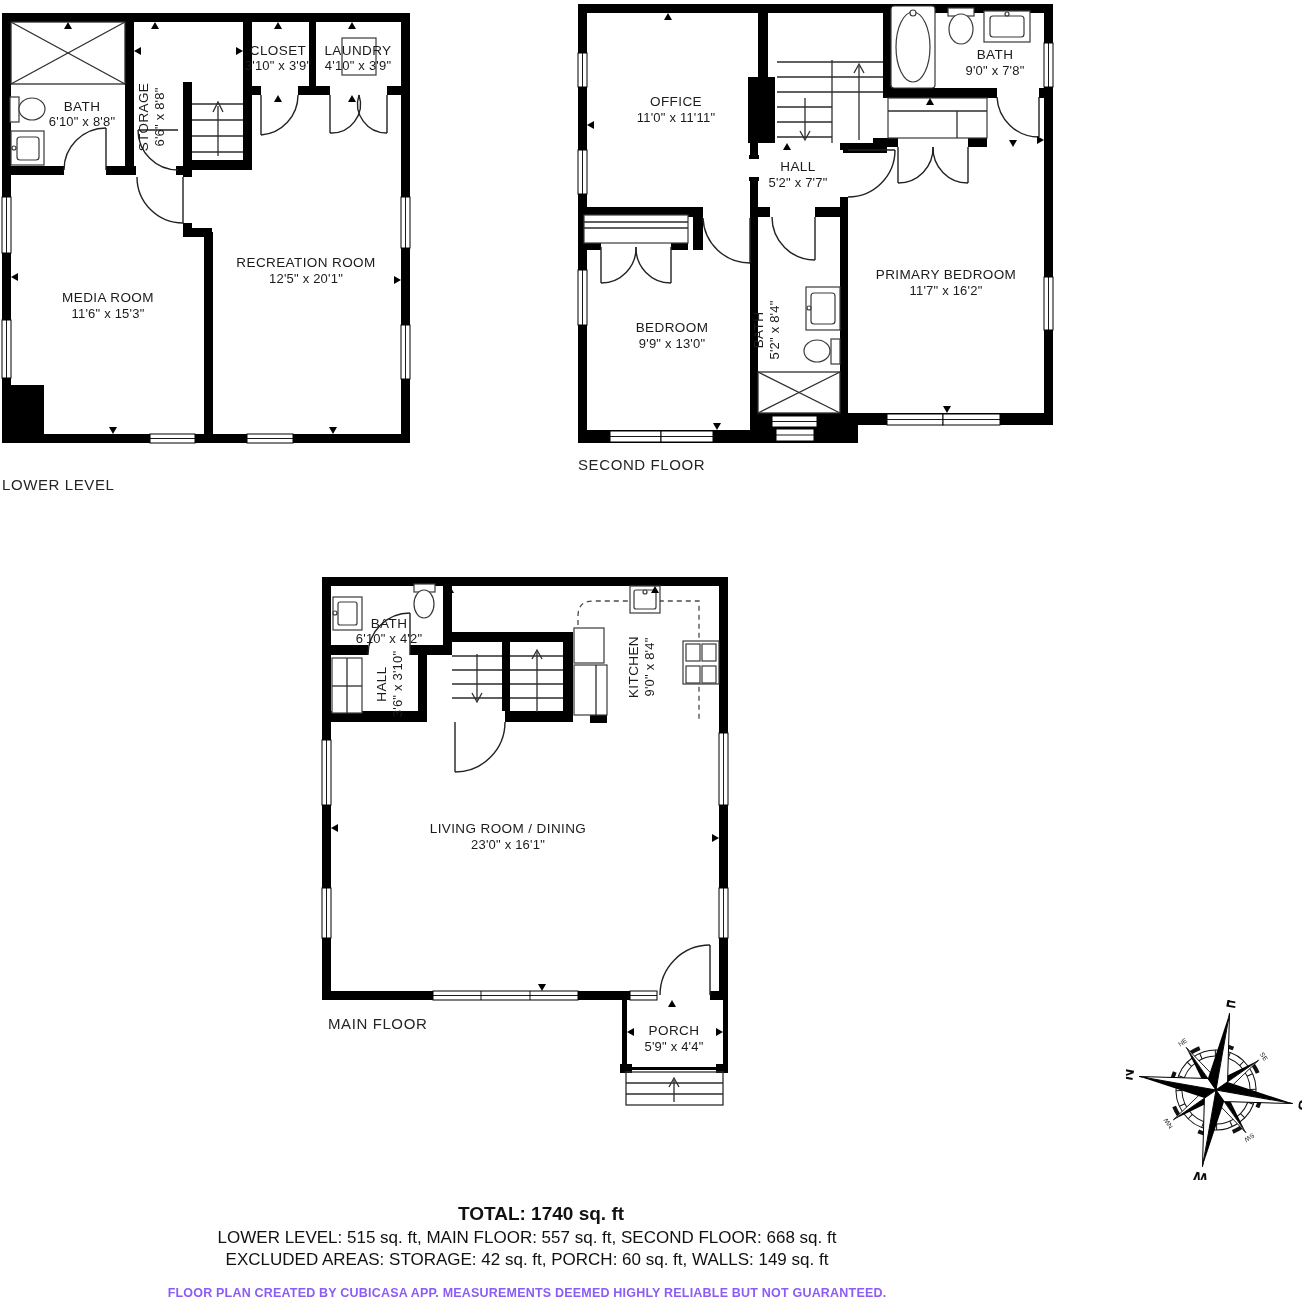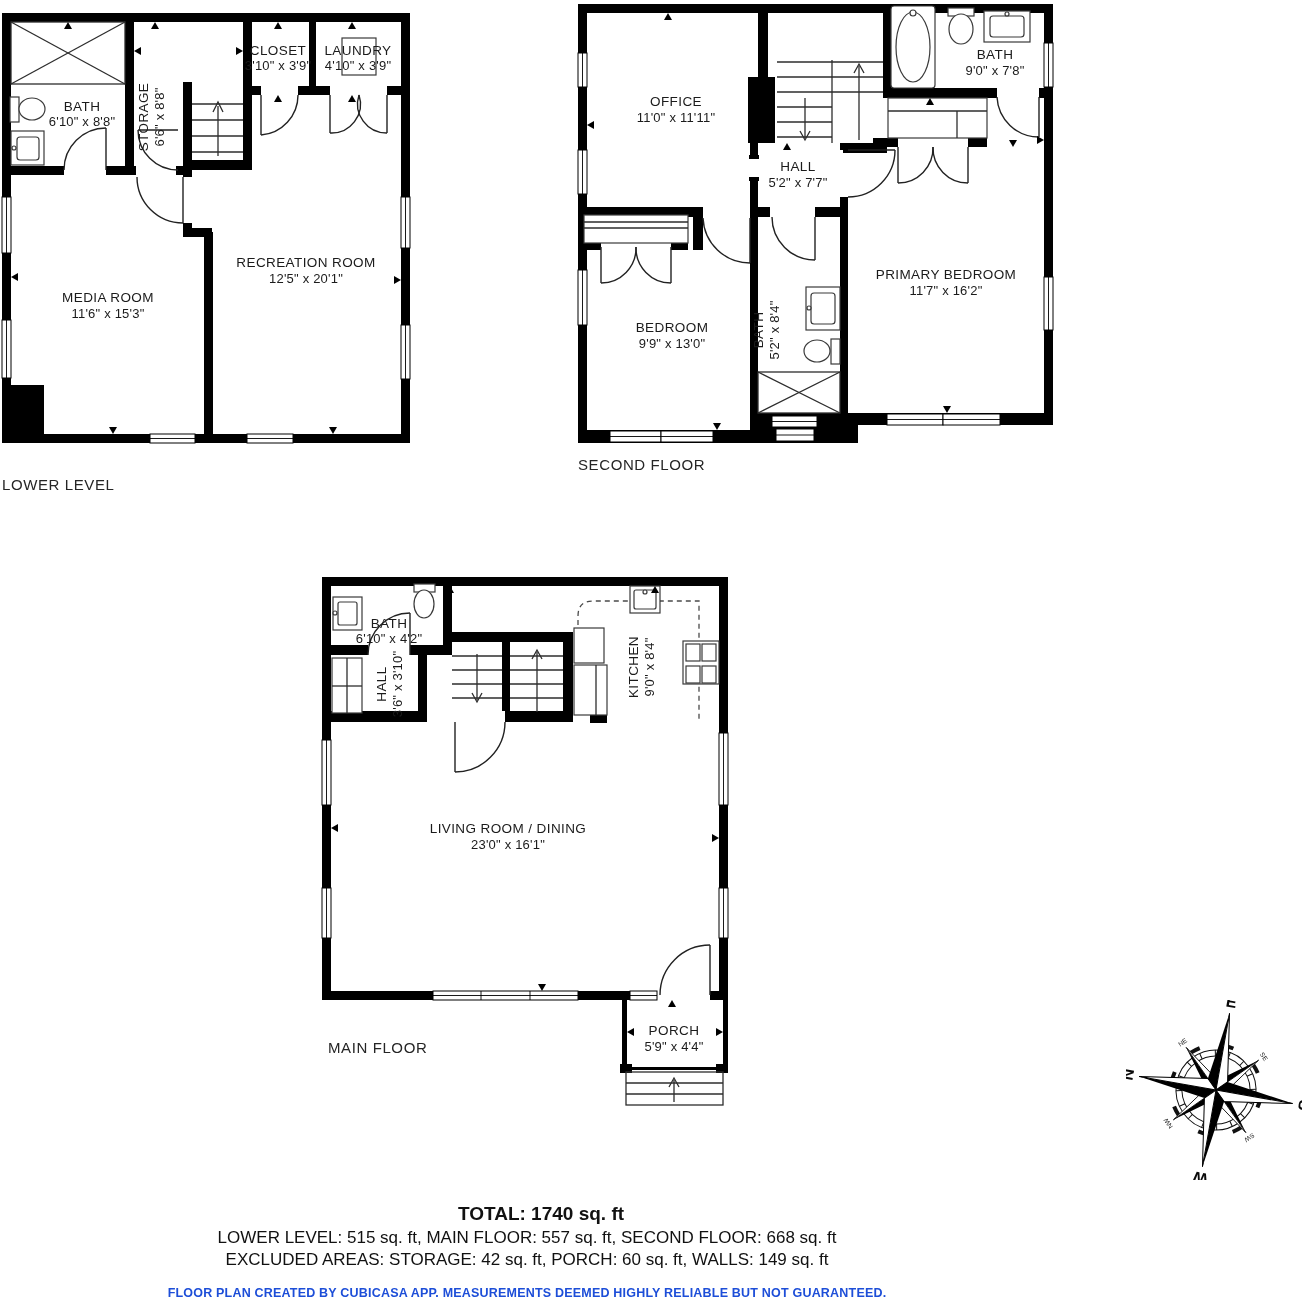--- a/index.html
+++ b/index.html
@@ -15,21 +15,21 @@
   .winline{stroke:#000;stroke-width:.9;}
   .thin{stroke:#2d2d2d;stroke-width:1.3;fill:none;}
   .fix{stroke:#3a3a3a;stroke-width:1.2;fill:#fff;}
   .door{stroke:#222;stroke-width:1.4;fill:none;}
   .dash{stroke:#4a4a4a;stroke-width:1.3;fill:none;stroke-dasharray:5 4;}
   .tick{fill:#000;}
   #summary{position:absolute;left:0;top:1203px;width:1054px;text-align:center;color:#111;}
   #summary .total{font-size:19px;font-weight:bold;margin-bottom:3px;padding-left:28px;}
   #summary .line{font-size:17px;margin-top:2px;}
   #disclaimer{position:absolute;left:0;top:1286px;width:1054px;text-align:center;
-              font-size:12.5px;font-weight:bold;color:#1d4ed8;letter-spacing:.2px;}
+              font-size:12.5px;font-weight:bold;color:#8b5cf6;letter-spacing:.2px;}
   .compass-label{font-weight:bold;font-size:16px;fill:#0a0a0a;}
   .compass-small{font-size:6.5px;fill:#222;}
 </style>
 </head>
 <body>
 
 <div id="canvas">
 
 <svg class="plan" style="left:0;top:8px" width="414" height="442" viewBox="0 8 414 442">
   <g>
@@ -475,21 +475,21 @@
           </g>
       <g transform="rotate(315)">
             <text class="compass-small" y="-56">NW</text>
           </g>
     </g>
   </g>
 </svg>
 
 <div class="floor-caption" style="left:2px;top:476px">LOWER LEVEL</div>
 <div class="floor-caption" style="left:578px;top:456px">SECOND FLOOR</div>
-<div class="floor-caption" style="left:328px;top:1039px">MAIN FLOOR</div>
+<div class="floor-caption" style="left:328px;top:1015px">MAIN FLOOR</div>
 
 <div id="summary">
   <div class="total">TOTAL: 1740 sq. ft</div>
   <div class="line">LOWER LEVEL: 515 sq. ft, MAIN FLOOR: 557 sq. ft, SECOND FLOOR: 668 sq. ft</div>
   <div class="line">EXCLUDED AREAS: STORAGE: 42 sq. ft, PORCH: 60 sq. ft, WALLS: 149 sq. ft</div>
 </div>
 <div id="disclaimer">FLOOR PLAN CREATED BY CUBICASA APP. MEASUREMENTS DEEMED HIGHLY RELIABLE BUT NOT GUARANTEED.</div>
 
 </div>
 

